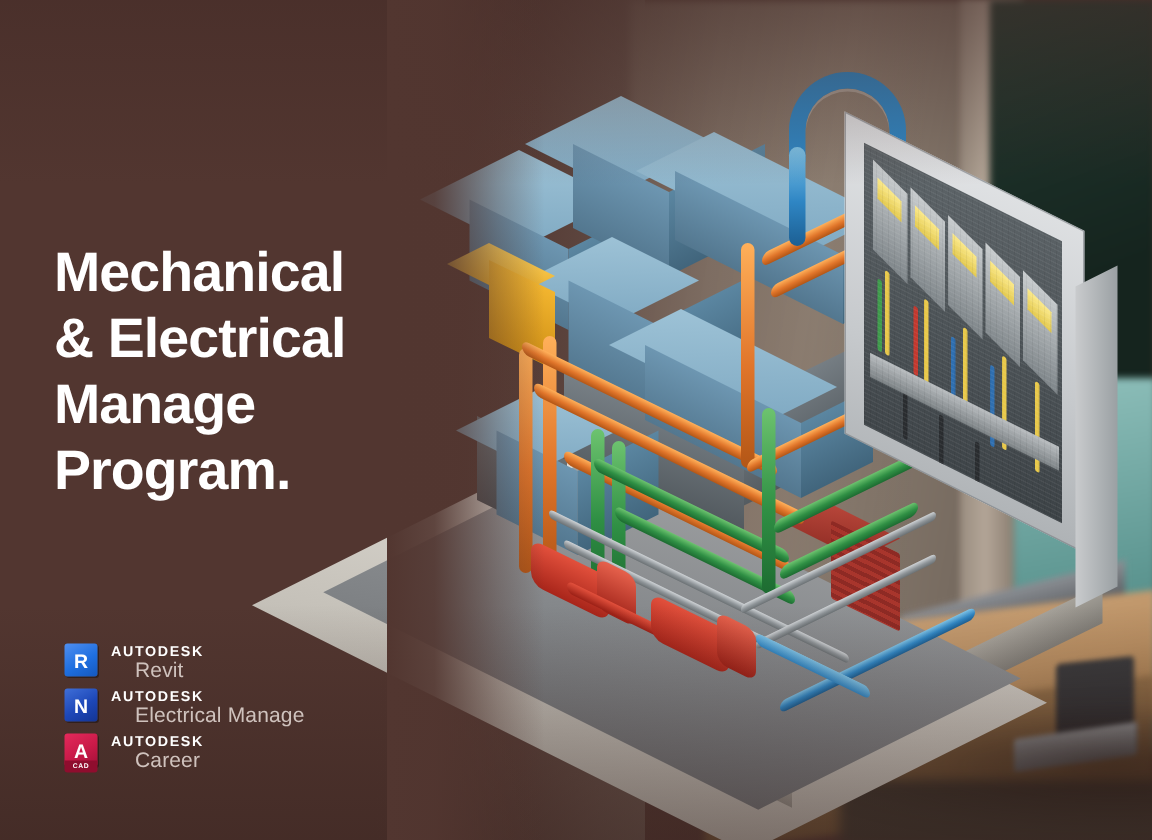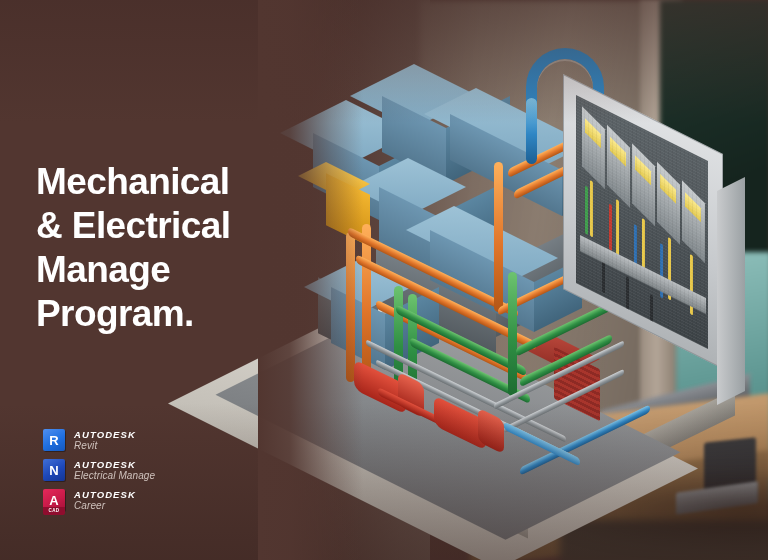--- a/index.html
+++ b/index.html
@@ -245,26 +245,26 @@
   .badge-icon.revit { background:linear-gradient(150deg,#4f8ff0 0%,#1f6fe0 55%,#1558bd 100%); }
   .badge-icon.navis { background:linear-gradient(150deg,#3f6fd8 0%,#1d47b8 55%,#143594 100%); }
   .badge-icon.acad  { background:linear-gradient(150deg,#e5295b 0%,#c81a48 55%,#a31038 100%); }
   .badge-icon .cadtab {
     position:absolute; left:0; bottom:-4px; width:22px; height:8px;
     background:#8f0d2e; color:#fff;
     font-size:4.5px; font-weight:bold; letter-spacing:.4px;
     display:flex; align-items:center; justify-content:center;
     border-radius:0 0 2px 2px;
   }
-  .badge-text { margin-left:9px;font-style:italic; }
+  .badge-text { margin-left:9px; }
   .badge-brand {
     color:#ffffff; font-size:9.5px; font-weight:bold; letter-spacing:1.1px; line-height:11px;
   }
   .badge-product {
-    color:#cfc2bd; font-size:10px; line-height:12px; letter-spacing:.1px;
+    color:#cfc2bd; font-size:14px; line-height:12px; letter-spacing:.1px;margin-left:16px;
   }
 </style>
 </head>
 <body>
 
 <div id="stage">
 
   <div class="photo-bg">
     <div class="bg-wall-left"></div>
     <div class="bg-wall-mid"></div>

